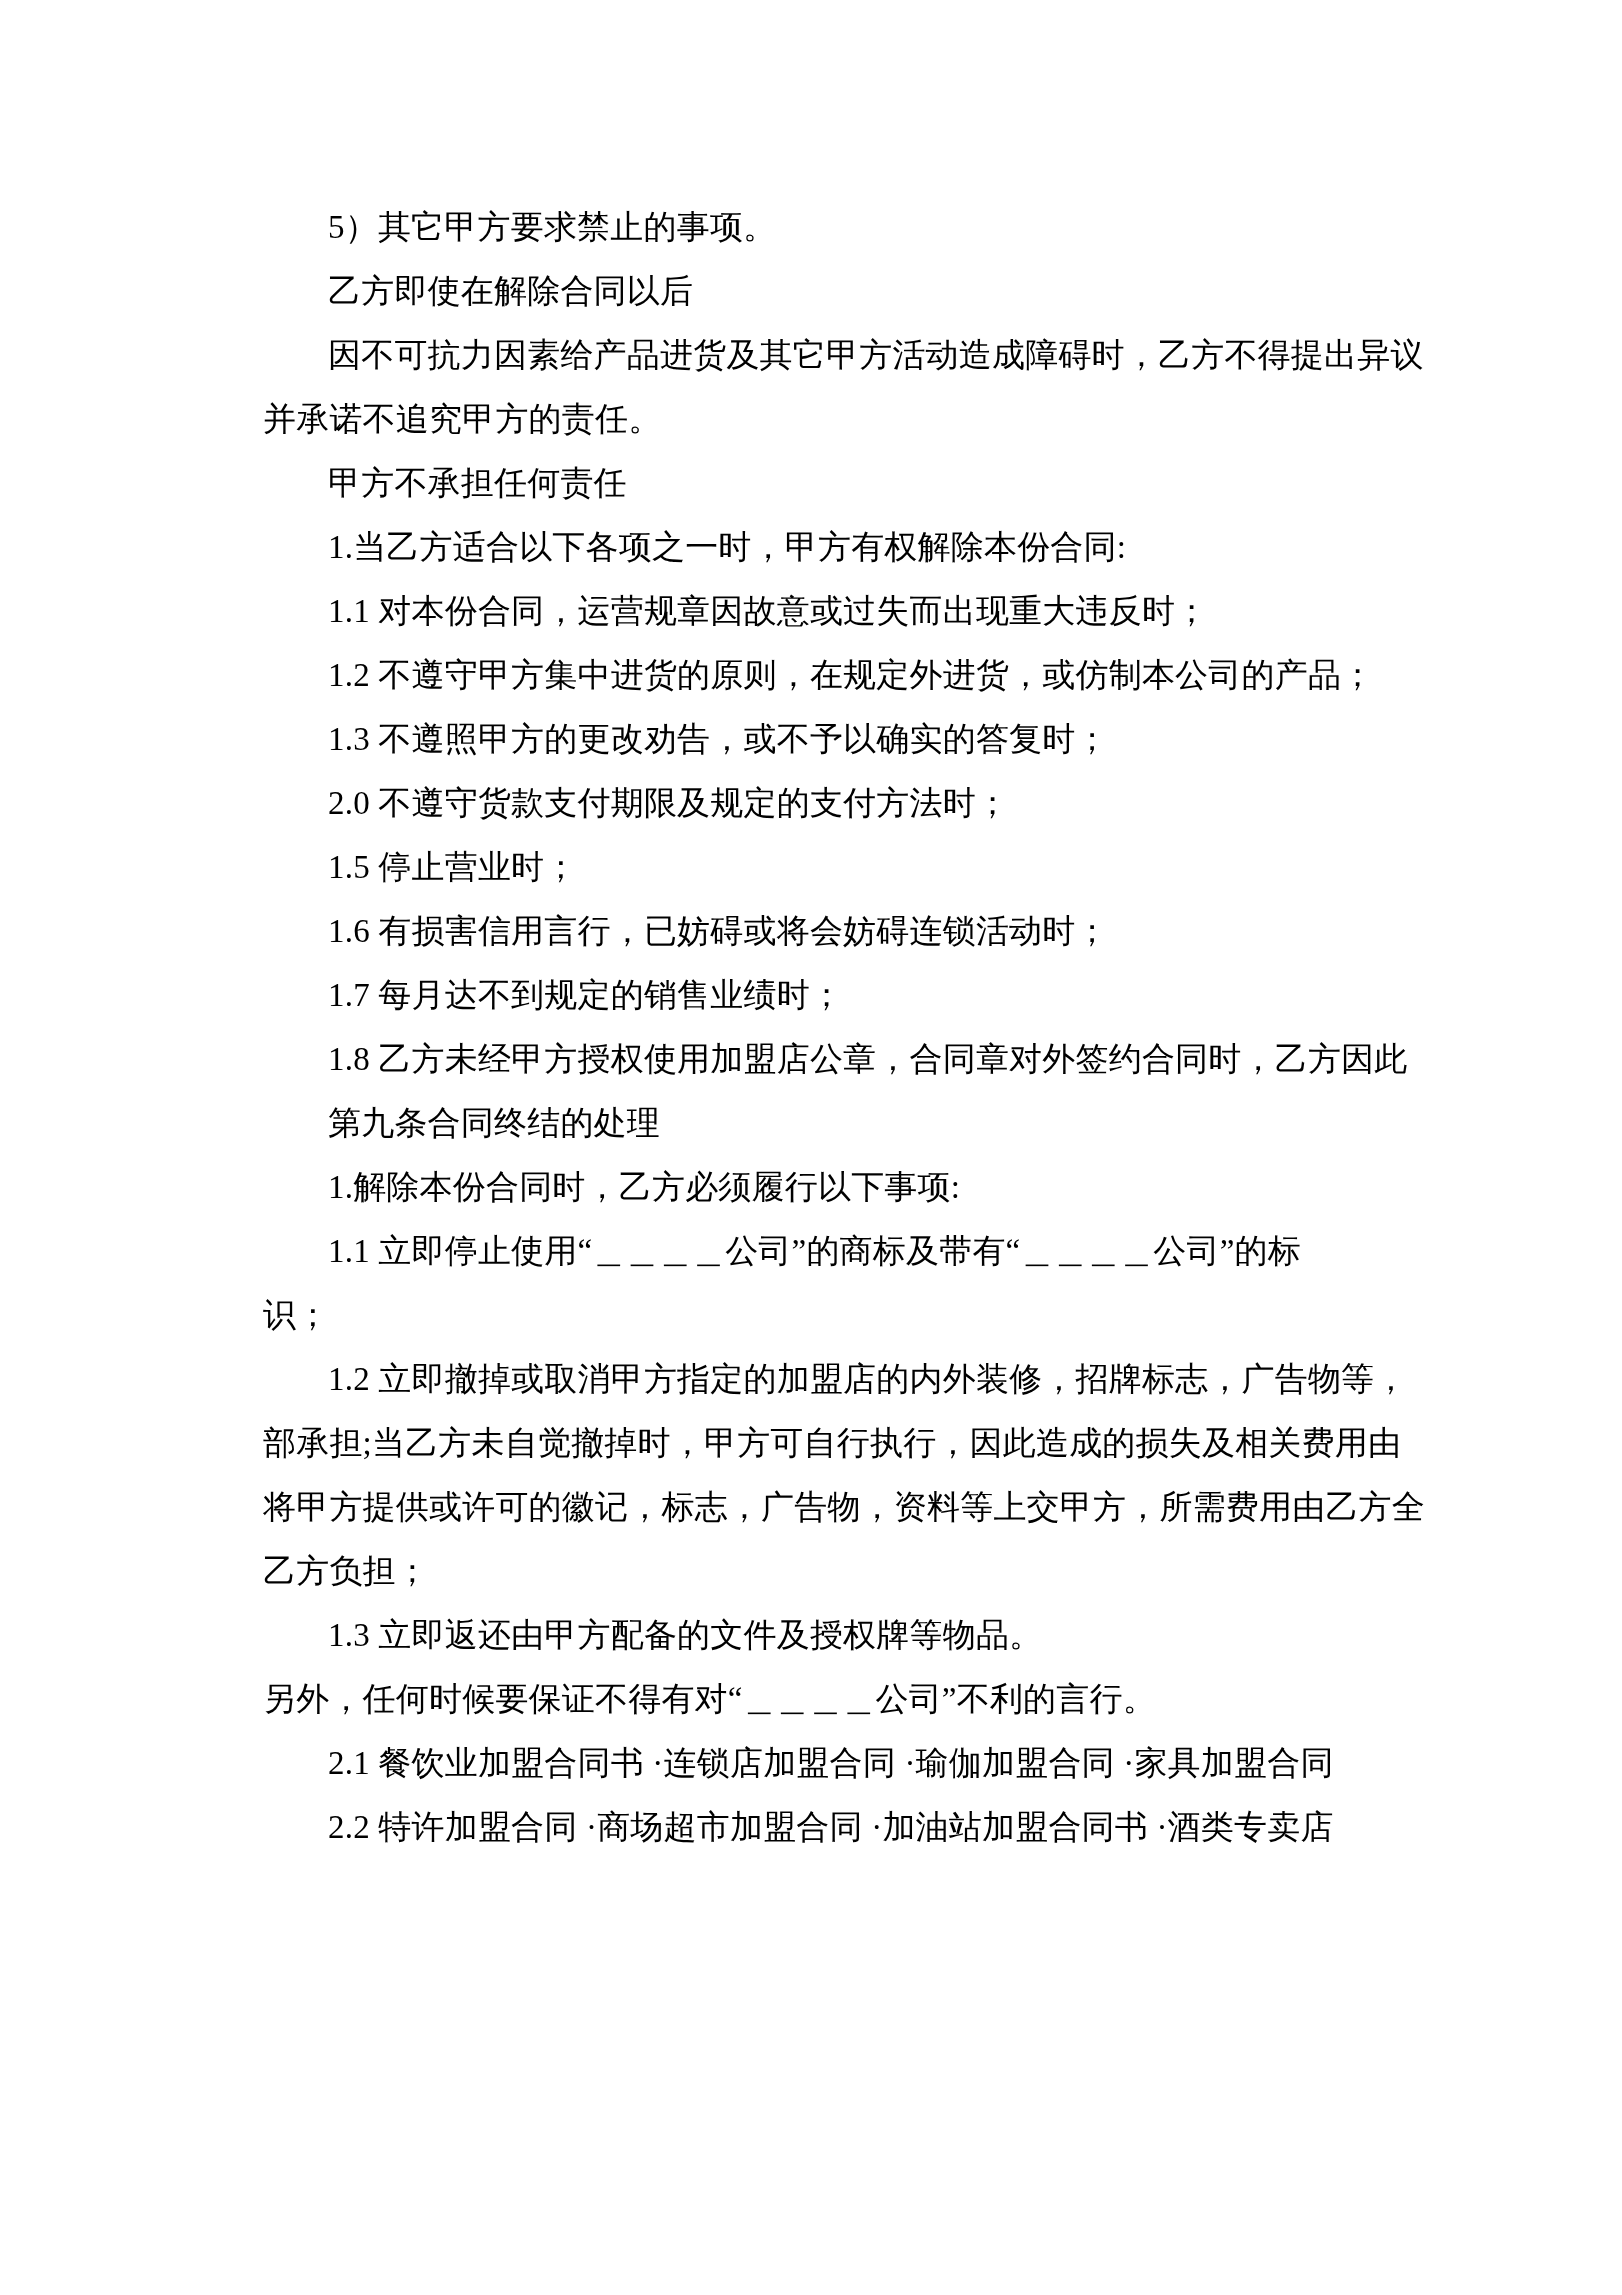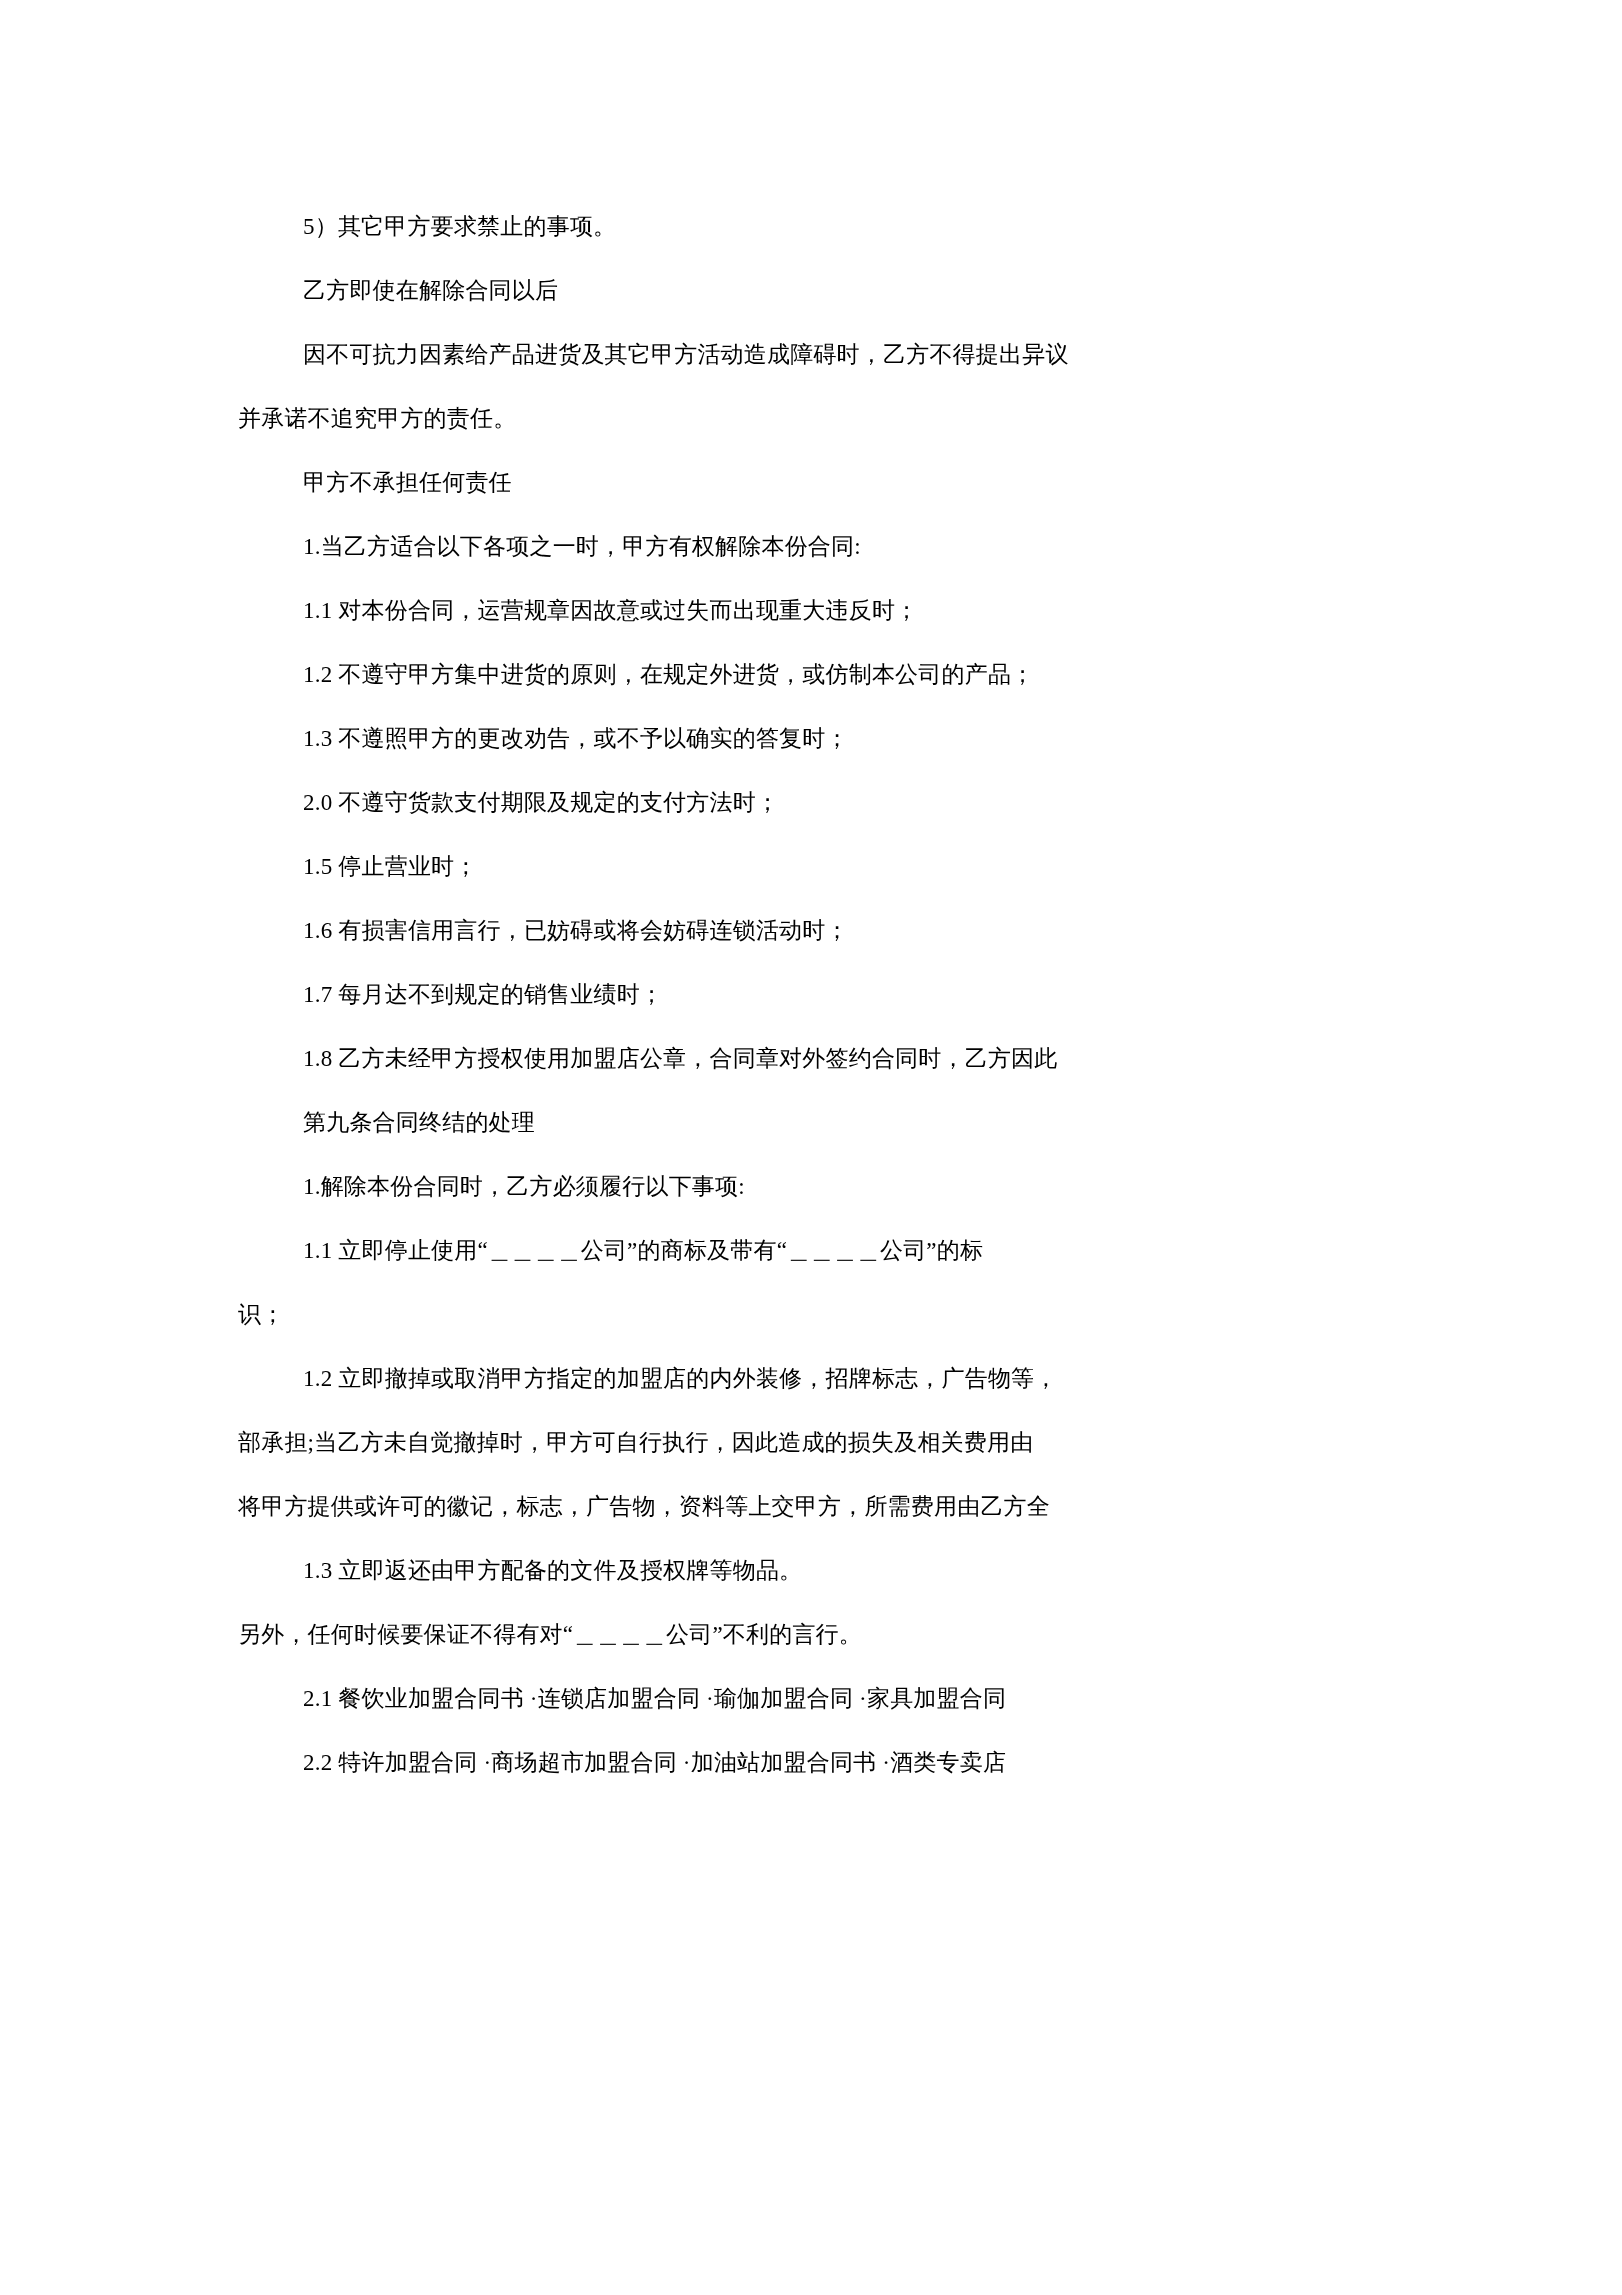--- a/index.html
+++ b/index.html
@@ -16,26 +16,26 @@
   .page {
     position: absolute;
     left: 0;
     top: 0;
     width: 1623px;
     height: 2295px;
     background: #ffffff;
   }
   .doc {
     position: absolute;
-    left: 238px;
+    left: 263px;
     top: 195px;
     width: 1158px;
     color: #000000;
     font-family: "Liberation Serif", "DejaVu Serif", serif;
-    font-size: 23px;
+    font-size: 33px;
     line-height: 64px;
     letter-spacing: 0.2px;
   }
   .line {
     height: 64px;
     white-space: nowrap;
   }
   .line.indent {
     padding-left: 65px;
   }
@@ -59,19 +59,20 @@
       <div class="line indent">1.6 有损害信用言行，已妨碍或将会妨碍连锁活动时；</div>
       <div class="line indent">1.7 每月达不到规定的销售业绩时；</div>
       <div class="line indent">1.8 乙方未经甲方授权使用加盟店公章，合同章对外签约合同时，乙方因此</div>
       <div class="line indent">第九条合同终结的处理</div>
       <div class="line indent">1.解除本份合同时，乙方必须履行以下事项:</div>
       <div class="line indent">1.1 立即停止使用“＿＿＿＿公司”的商标及带有“＿＿＿＿公司”的标</div>
       <div class="line">识；</div>
       <div class="line indent">1.2 立即撤掉或取消甲方指定的加盟店的内外装修，招牌标志，广告物等，</div>
       <div class="line">部承担;当乙方未自觉撤掉时，甲方可自行执行，因此造成的损失及相关费用由</div>
       <div class="line">将甲方提供或许可的徽记，标志，广告物，资料等上交甲方，所需费用由乙方全</div>
+      <div class="line">乙方负担；</div>
       <div class="line indent">1.3 立即返还由甲方配备的文件及授权牌等物品。</div>
       <div class="line">另外，任何时候要保证不得有对“＿＿＿＿公司”不利的言行。</div>
       <div class="line indent">2.1 餐饮业加盟合同书 ·连锁店加盟合同 ·瑜伽加盟合同 ·家具加盟合同</div>
       <div class="line indent">2.2 特许加盟合同 ·商场超市加盟合同 ·加油站加盟合同书 ·酒类专卖店</div>
     </div>
 </div>
 
 
 </body></html>

